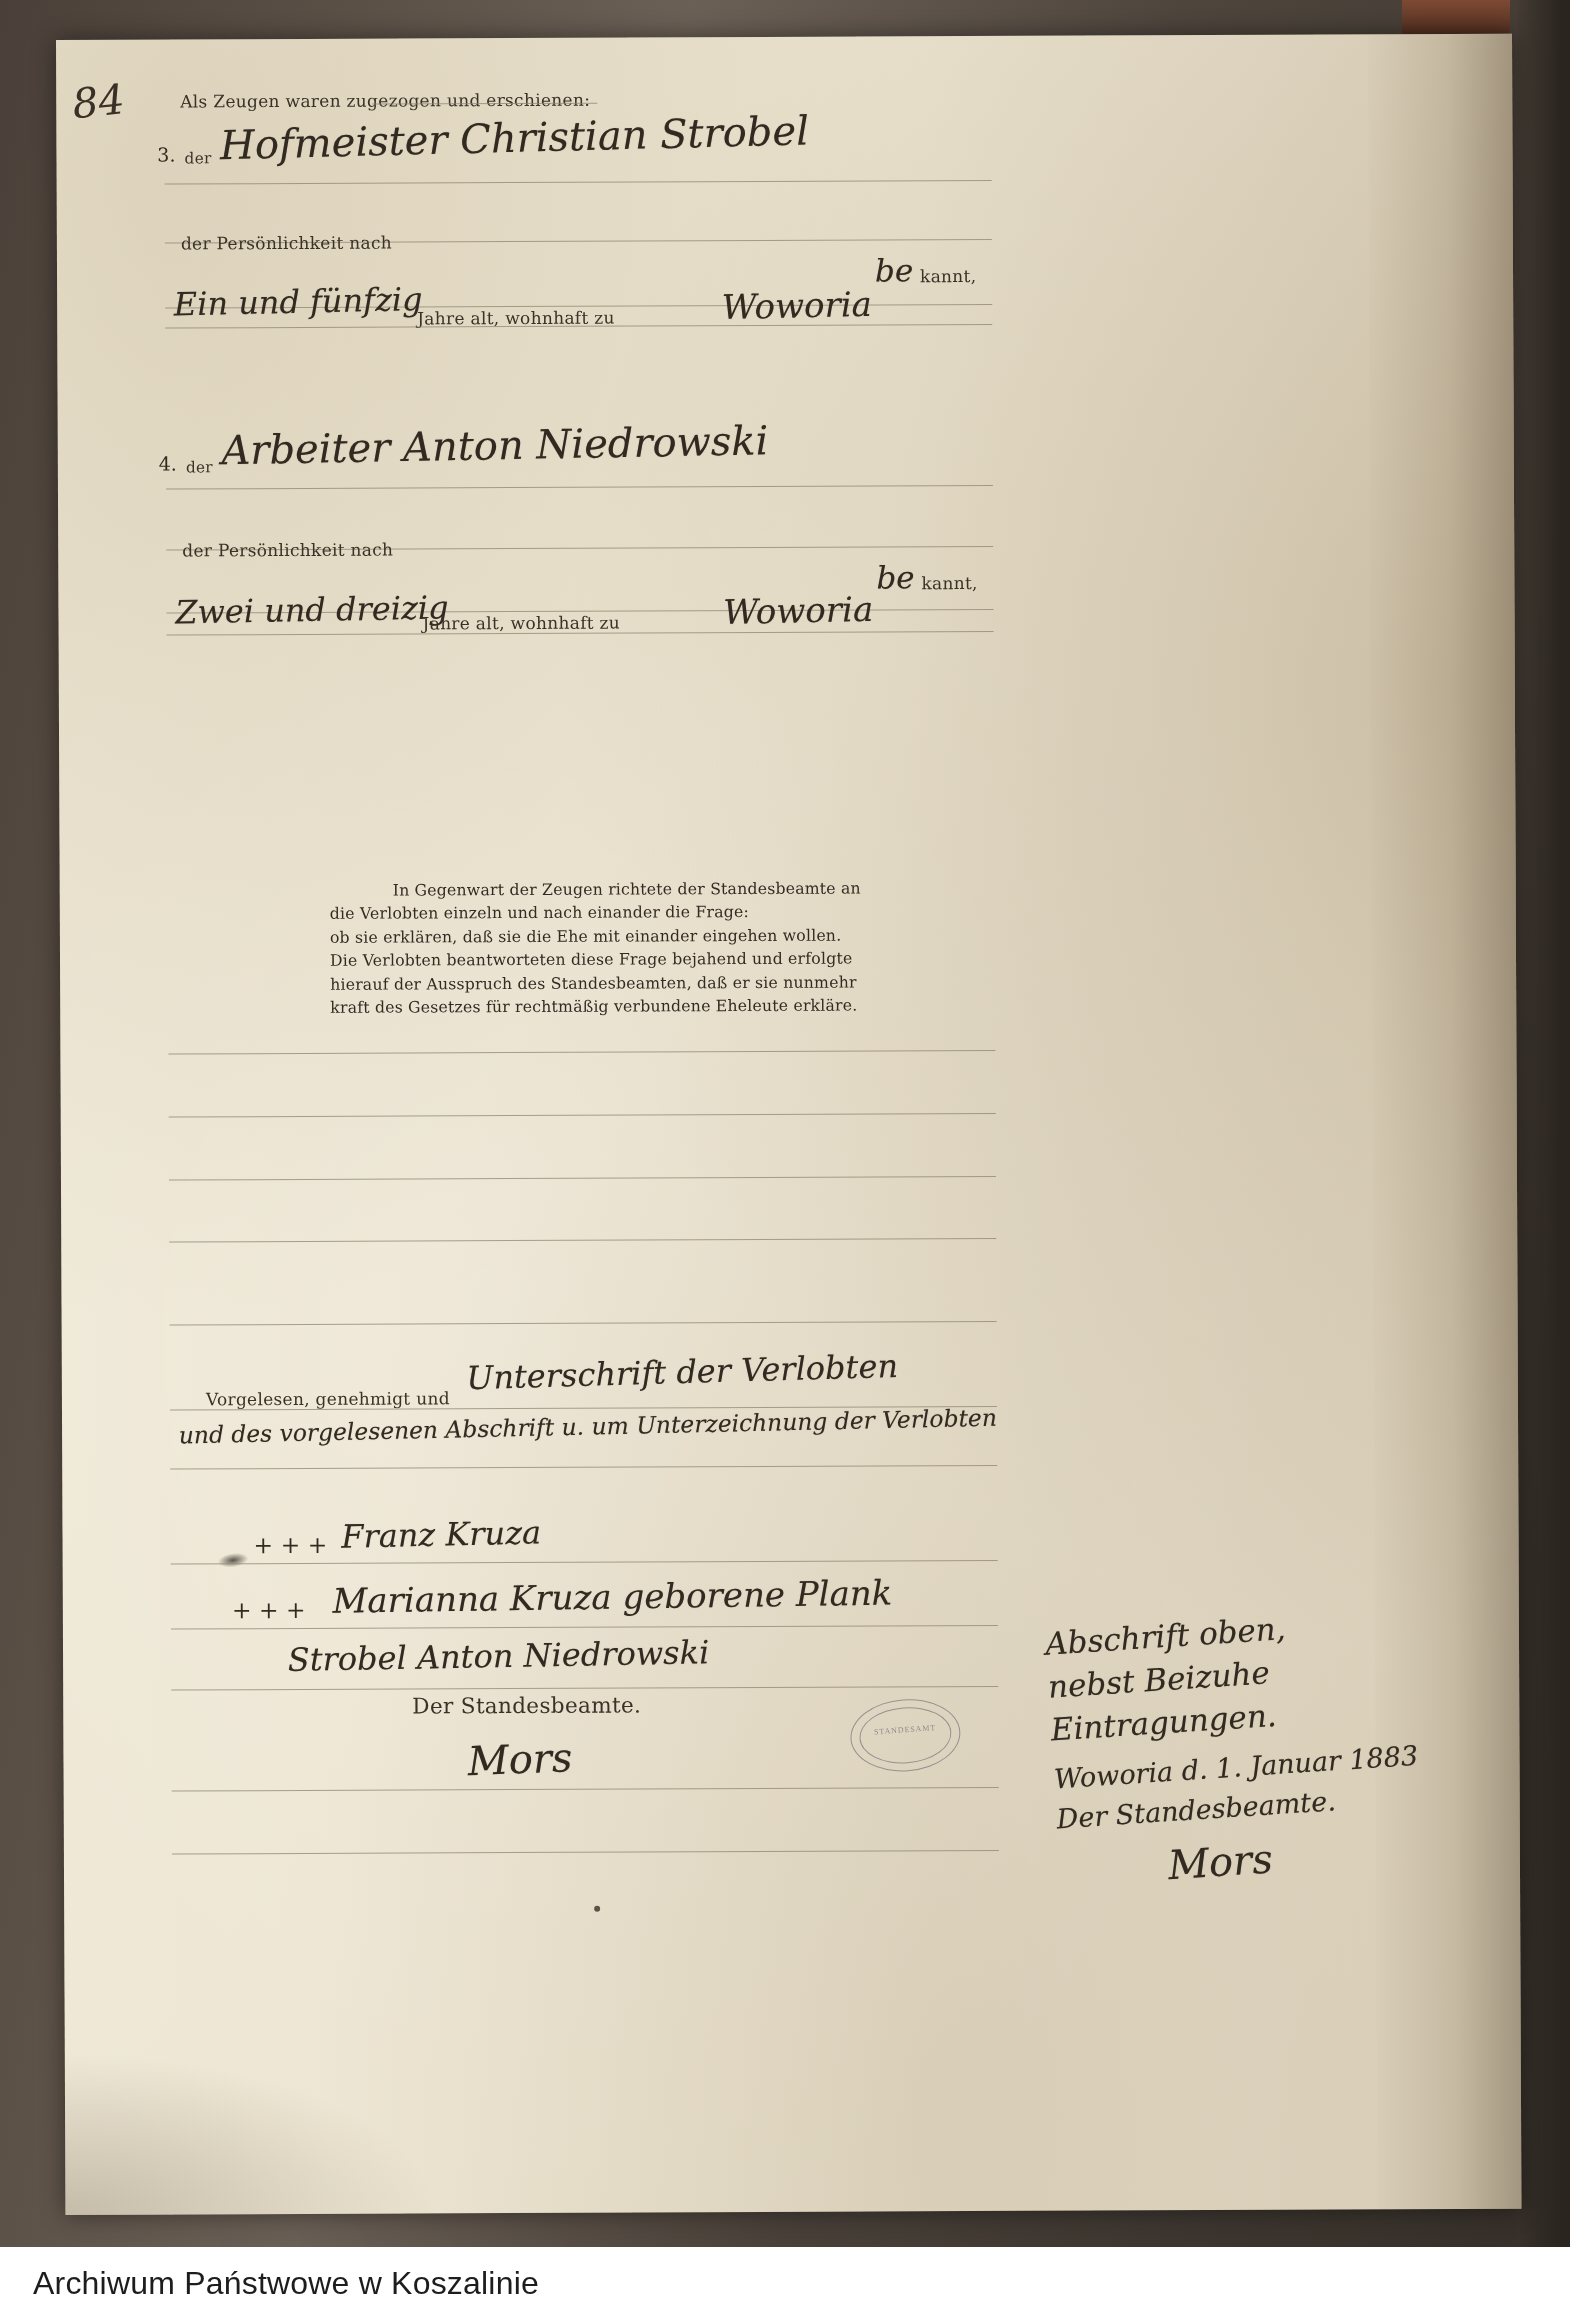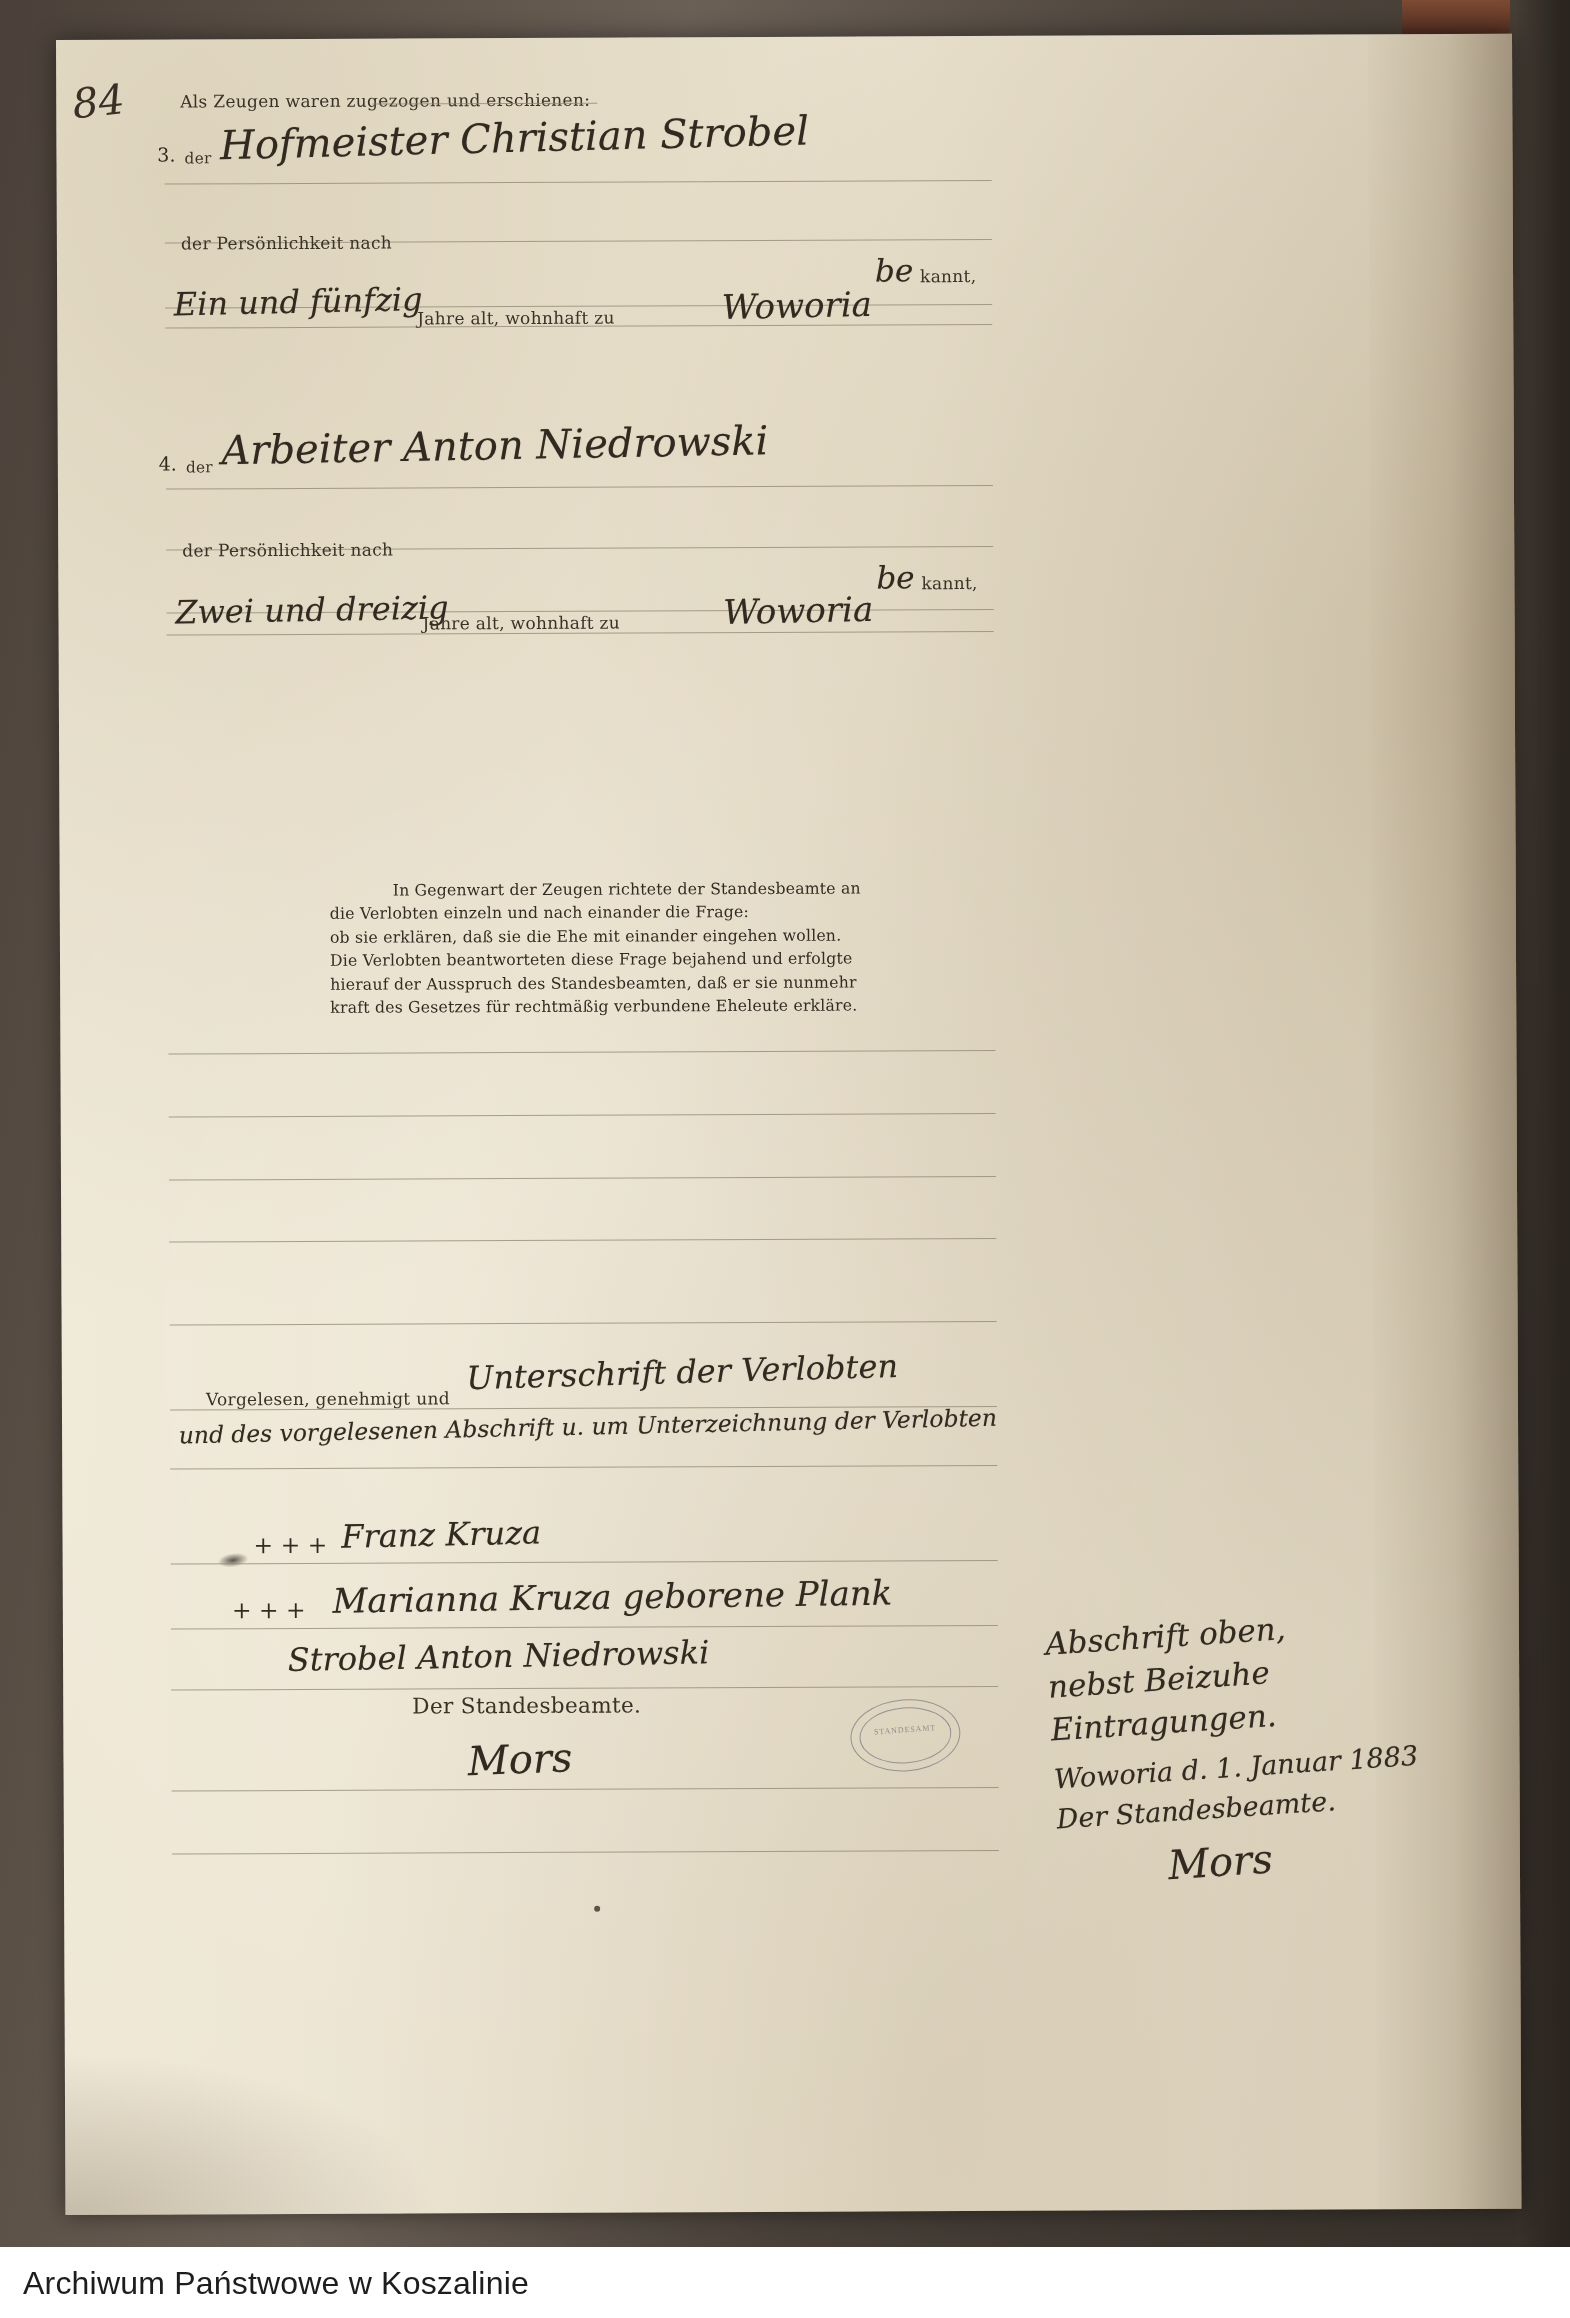--- a/index.html
+++ b/index.html
@@ -209,21 +209,21 @@
     width: 1571px;
     height: 72px;
     background: #ffffff;
     display: flex;
     align-items: center;
   }
   #watermark-text {
     font-family: "Liberation Sans", sans-serif;
     font-size: 32px;
     color: #1d1d1d;
-    margin-left: 23px;
+    margin-left: 33px;
     letter-spacing: 0.2px;
   }
 
   
   .ink-dot {
     position: absolute;
     background: #3a3128;
     border-radius: 50%;
     opacity: .8;
   }

